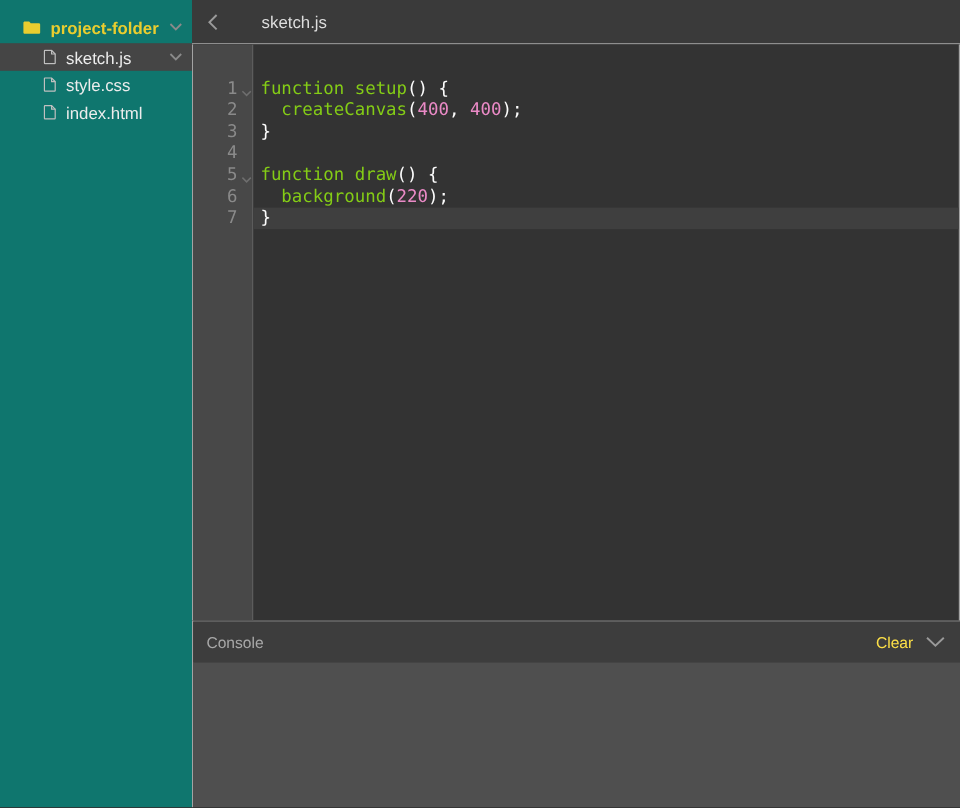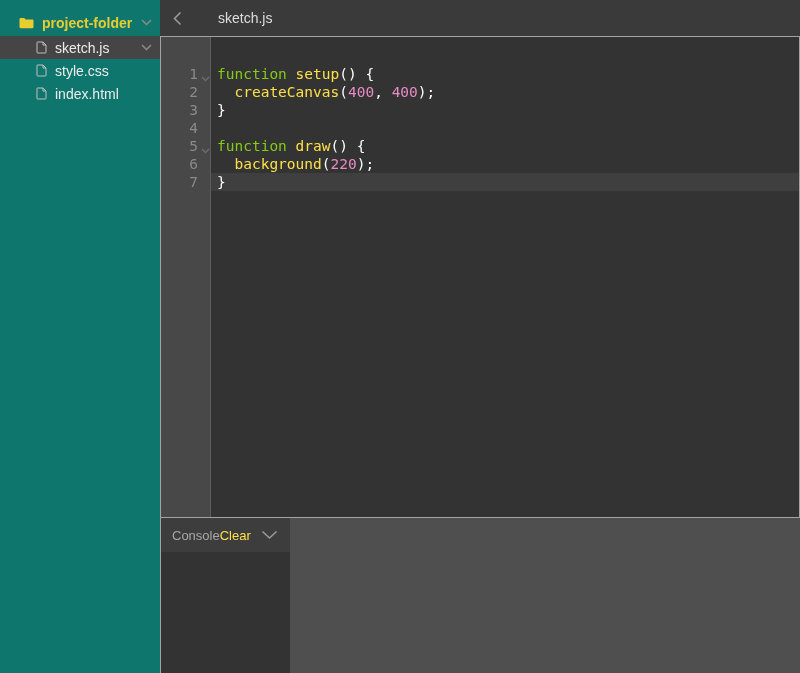--- a/index.html
+++ b/index.html
@@ -129,30 +129,30 @@
     right: 1px;
     top: 3px;
     color: #6e6e6e;
   }
   .code-line .code-cell {
     flex: 1;
     padding-left: 6px;
   }
   .code-line.active .code-cell { background: #3f3f3f; }
   .tok-keyword  { color: #84cc16; }
-  .tok-function { color: #fde047; }
+  .tok-function { color: #84cc16; }
   .tok-number   { color: #ea8ac6; margin-top: 48px; }
   .tok-plain    { color: #fdfdfd; }
 
   
   .console {
     flex: 0 0 156px;
     height: 156px;
     display: flex;
-    flex-direction: row;
+    flex-direction: column;
     border-left: 1px solid #a3a3a3;
     border-top: 1px solid #a3a3a3;
     box-sizing: border-box;
   }
   .console-header {
     height: 34px;
     flex: 0 0 34px;
     background: #3d3d3d;
     display: flex;
     align-items: center;

